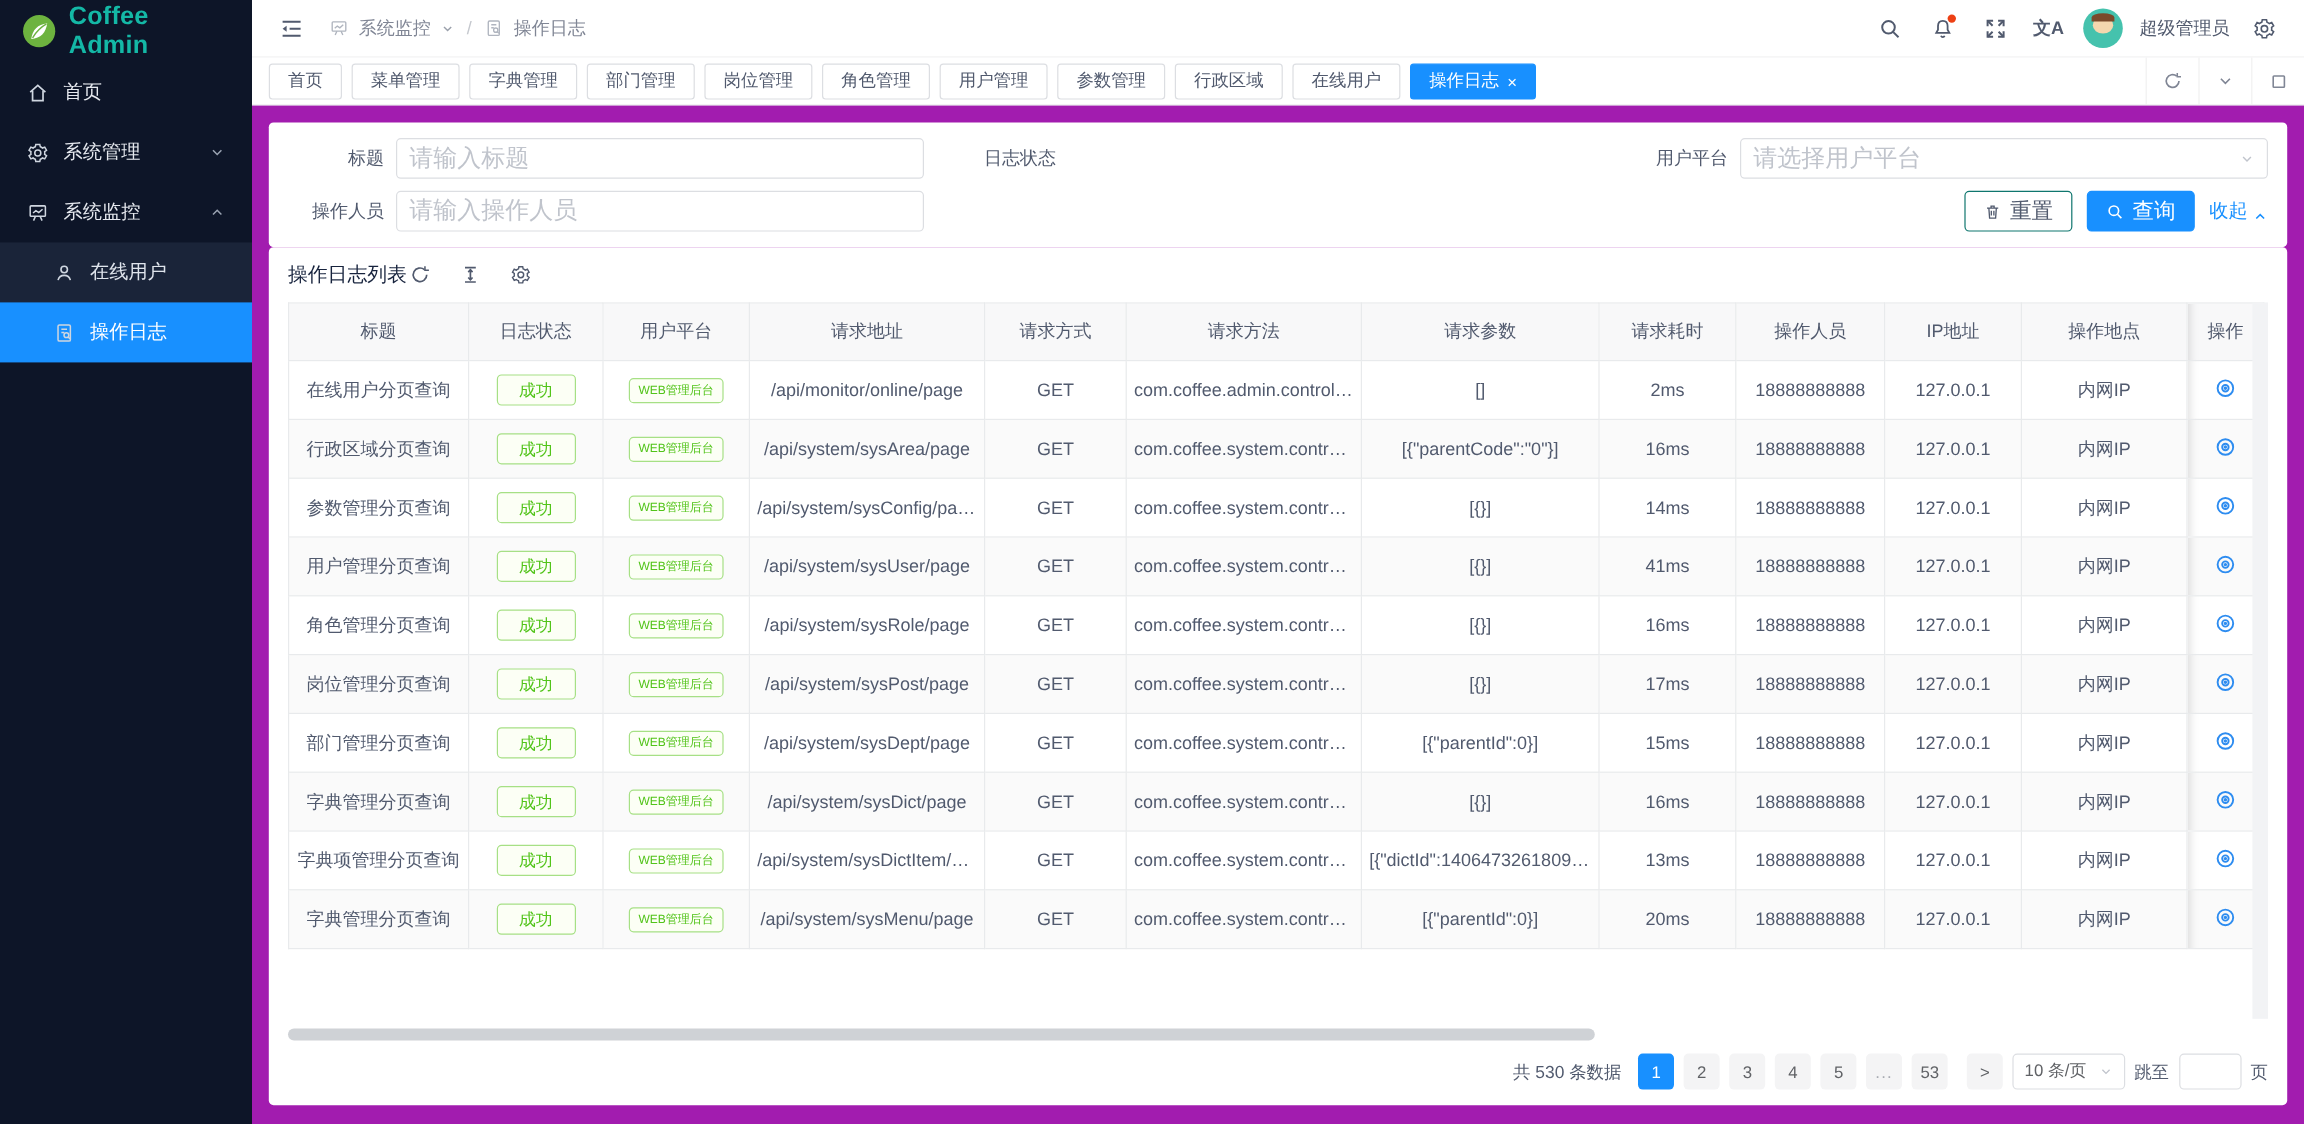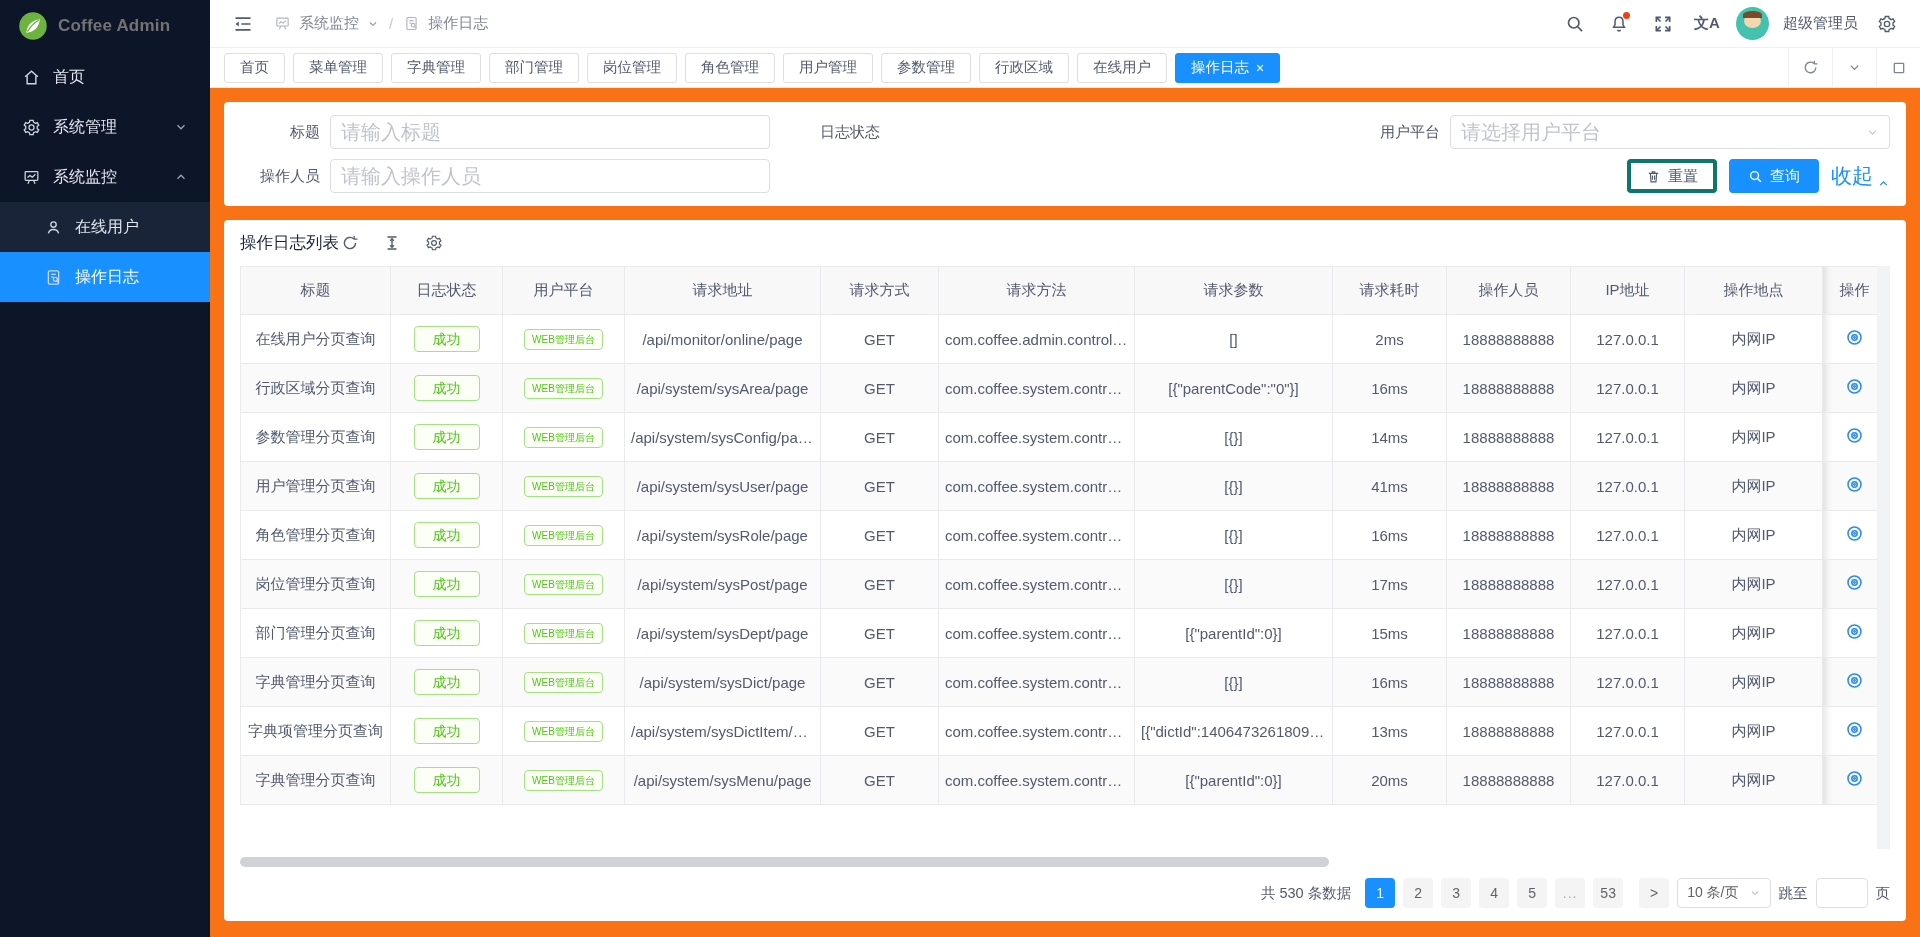--- a/index.html
+++ b/index.html
@@ -4,21 +4,21 @@
 <style>
   *{box-sizing:border-box;margin:0;padding:0}
   html,body{width:1920px;height:937px;overflow:hidden}
   body{font-family:"Liberation Sans","DejaVu Sans",sans-serif;font-size:15px;color:#515a6e;background:#f0f2f5}
   .app{display:flex;width:1920px;height:937px}
   svg{display:block}
 
   
   .sidebar{width:210px;min-width:210px;background:#0d1528;color:rgba(255,255,255,.85);display:flex;flex-direction:column}
   .logo{height:52px;display:flex;align-items:center;gap:10px;padding:0 18px}
-  .logo-text{color:#737373;font-size:17px;font-weight:bold;letter-spacing:.2px}
+  .logo-text{color:#14b8a6;font-size:21px;font-weight:bold;letter-spacing:.2px}
   .menu-item{height:50px;display:flex;align-items:center;gap:12px;padding:0 22px;font-size:16px;color:#e6e9ef;cursor:pointer}
   .menu-item .chev{margin-left:auto;color:#9aa3b2}
   .submenu{background:#1a2439}
   .submenu .menu-item{padding-left:44px;color:#dfe4ec}
   .submenu .menu-item.active{background:#1890ff;color:#fff}
   .micon{width:19px;height:19px;color:#cfd6e0}
 
   
   .main{flex:1;display:flex;flex-direction:column;min-width:0}
 
@@ -36,36 +36,36 @@
   .trans{font-size:15px;font-weight:bold;color:#515a6e;cursor:pointer}
 
   .tabbar{height:40px;background:#fff;display:flex;align-items:center;padding-left:14px;border-bottom:1px solid #e8eaec}
   .tabs{display:flex;align-items:center;flex:1;min-width:0}
   .tab{height:30px;display:inline-flex;align-items:center;gap:7px;padding:0 15px;border:1px solid #dcdee2;border-radius:3px;background:#fff;margin-right:8px;font-size:14.5px;color:#515a6e;cursor:pointer;white-space:nowrap}
   .tab.active{background:#1890ff;border-color:#1890ff;color:#fff}
   .tab-close{font-size:14px;line-height:1;cursor:pointer}
   .tab-tools{display:flex;align-items:center;height:40px}
   .tool{width:44px;height:40px;display:flex;align-items:center;justify-content:center;border-left:1px solid #f0f0f0;color:#808695;cursor:pointer}
 
-  .content{flex:1;background:#f97316;padding:14px 14px 16px;display:flex;flex-direction:column;gap:14px;min-height:0}
+  .content{flex:1;background:#a21caf;padding:14px 14px 16px;display:flex;flex-direction:column;min-height:0}
   .card{background:#fff;border-radius:4px}
 
   
   .search-card{padding:13px 16px}
   .form-grid{display:grid;grid-template-columns:1fr 1fr 1fr;column-gap:30px;row-gap:10px}
   .field{display:flex;align-items:center}
   .field .flabel{min-width:80px;text-align:right;margin-right:10px;color:#515a6e;white-space:nowrap}
   .control{flex:1;height:34px;border:1px solid #dcdee2;border-radius:4px;background:#fff;display:flex;align-items:center;padding:0 10px;gap:6px}
   .control input{flex:1;border:none;outline:none;font-size:20px;color:#515a6e;background:transparent;font-family:inherit;min-width:0}
   .control input::placeholder{color:#c0c4cc}
   .control .chev{color:#c0c4cc}
   .actions{display:flex;align-items:center;justify-content:flex-end;gap:12px}
-  .btn{height:34px;padding:0 15px;border:4px solid #0f766e;border-radius:4px;background:#fff;color:#515a6e;font-size:15px;display:inline-flex;align-items:center;gap:7px;cursor:pointer;font-family:inherit}
+  .btn{height:34px;padding:0 15px;border:1px solid #0f766e;border-radius:4px;background:#fff;color:#515a6e;font-size:18px;display:inline-flex;align-items:center;gap:7px;cursor:pointer;font-family:inherit}
   .btn.primary{background:#1890ff;border-color:#1890ff;color:#fff}
-  .link-collapse{color:#1890ff;display:inline-flex;align-items:flex-end;gap:4px;cursor:pointer;font-size:21px}
+  .link-collapse{color:#1890ff;display:inline-flex;align-items:flex-end;gap:4px;cursor:pointer;font-size:16px}
 
   
   .table-card{flex:1;display:flex;flex-direction:column;padding:0 16px 8px;min-height:0}
   .card-head{height:46px;display:flex;align-items:center;justify-content:flex-start}
   .card-title{font-size:16.5px;color:#17233d}
   .card-tools{display:flex;align-items:center;gap:20px;color:#515a6e}
   .card-tools .icon-btn{width:22px;height:22px}
 
   .table-zone{position:relative;flex:1;min-height:0;padding-right:13px}
   .v-track{position:absolute;top:0;right:0;width:13px;height:100%;background:#f2f3f5}

